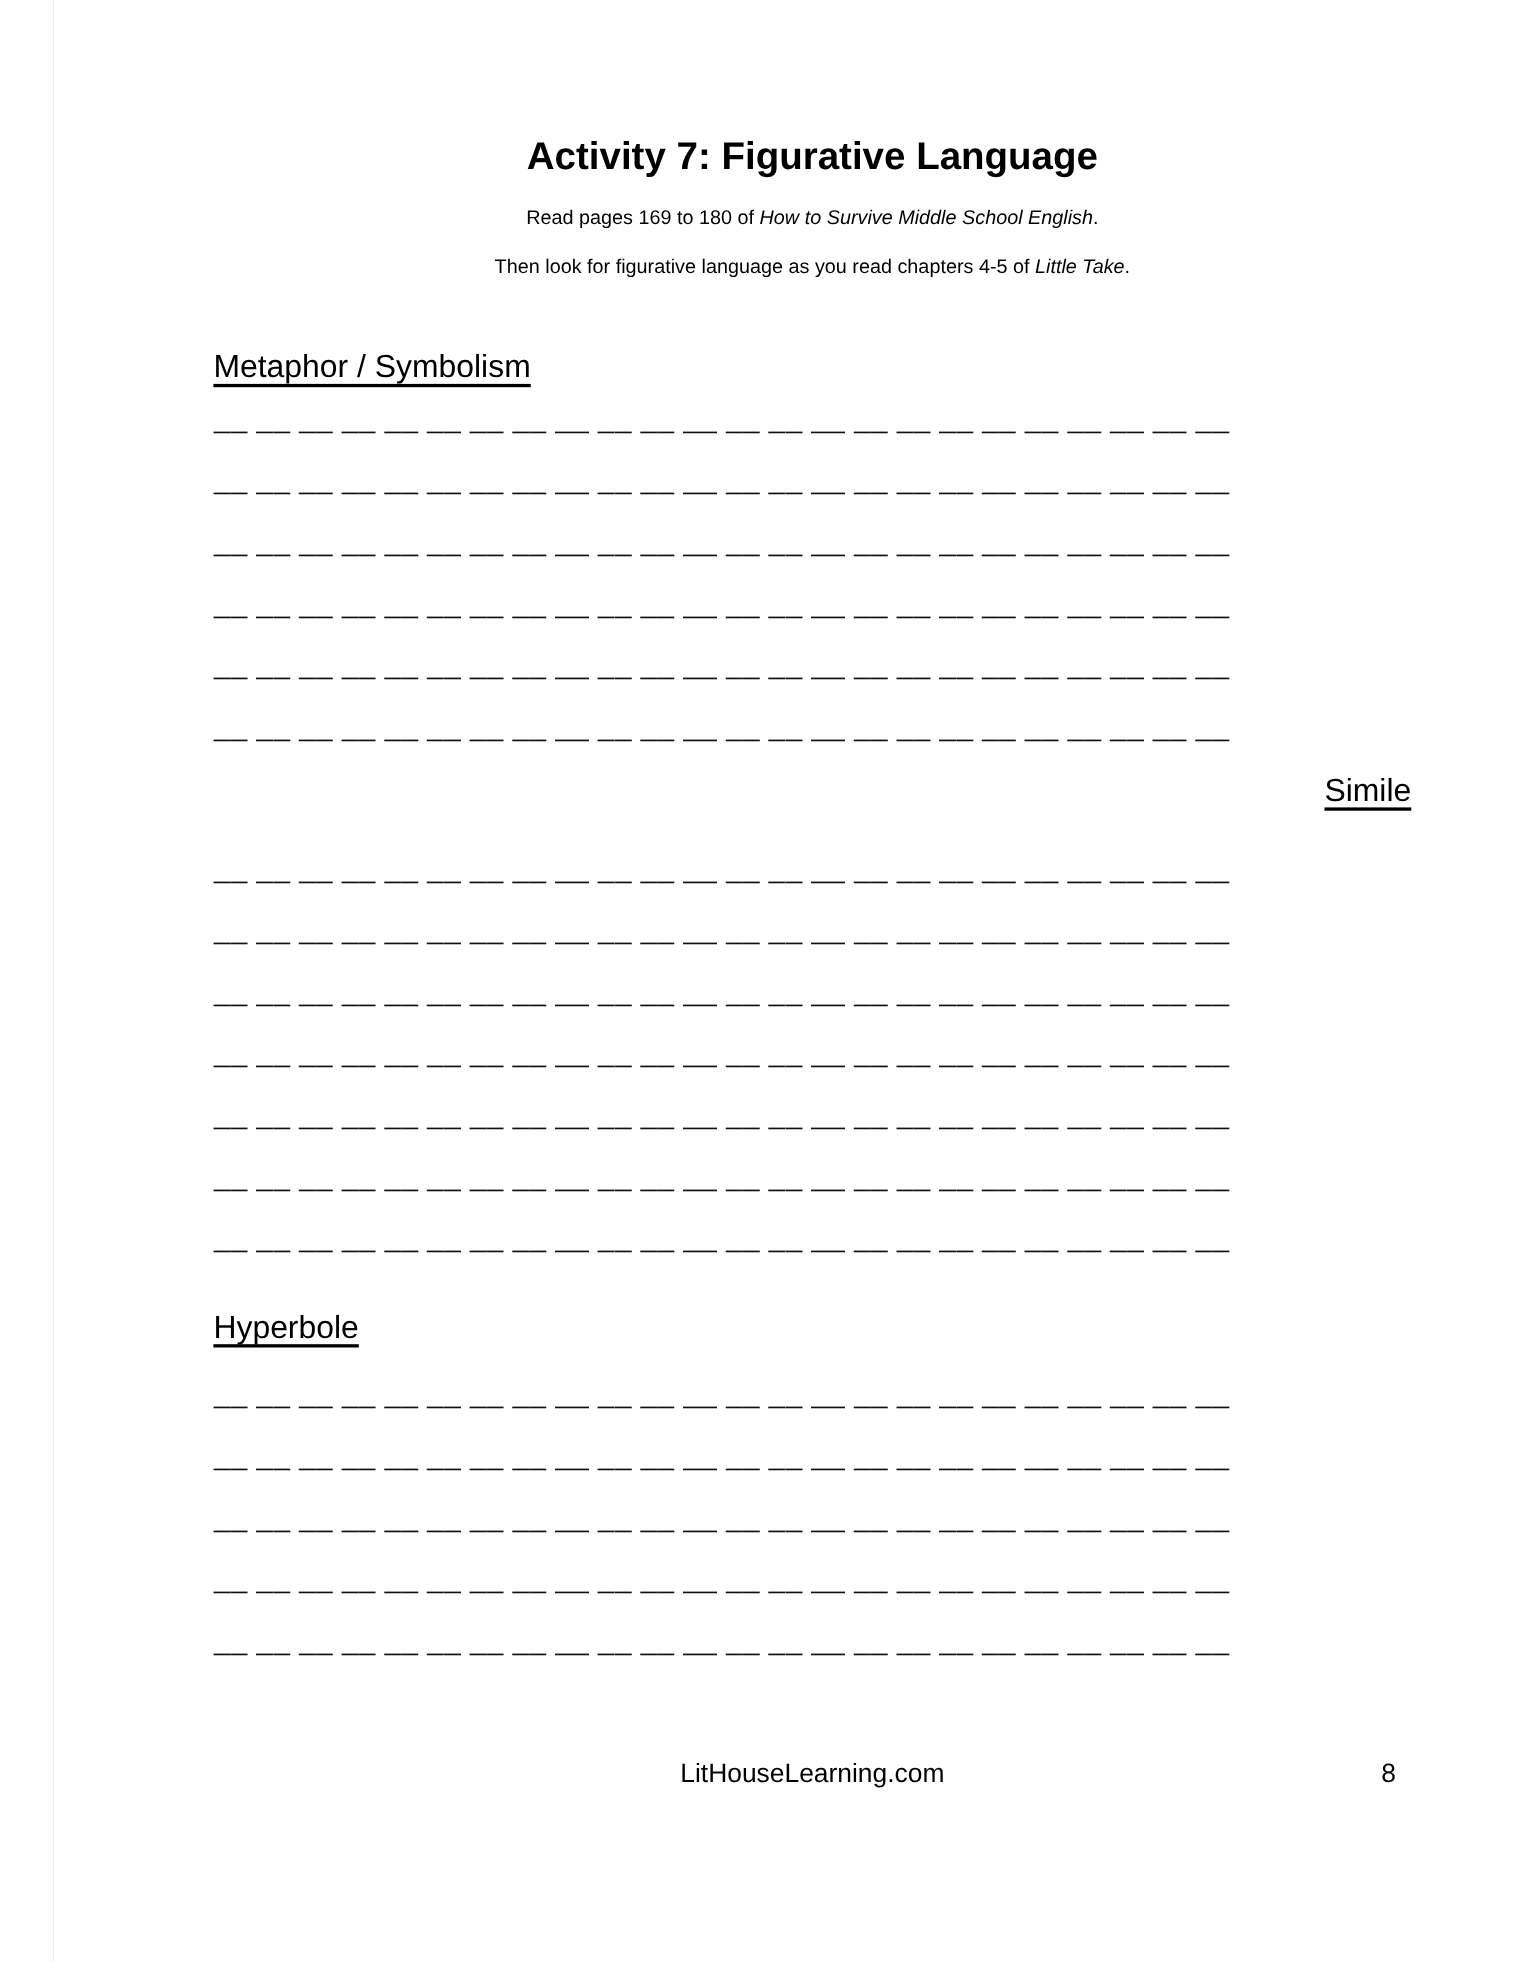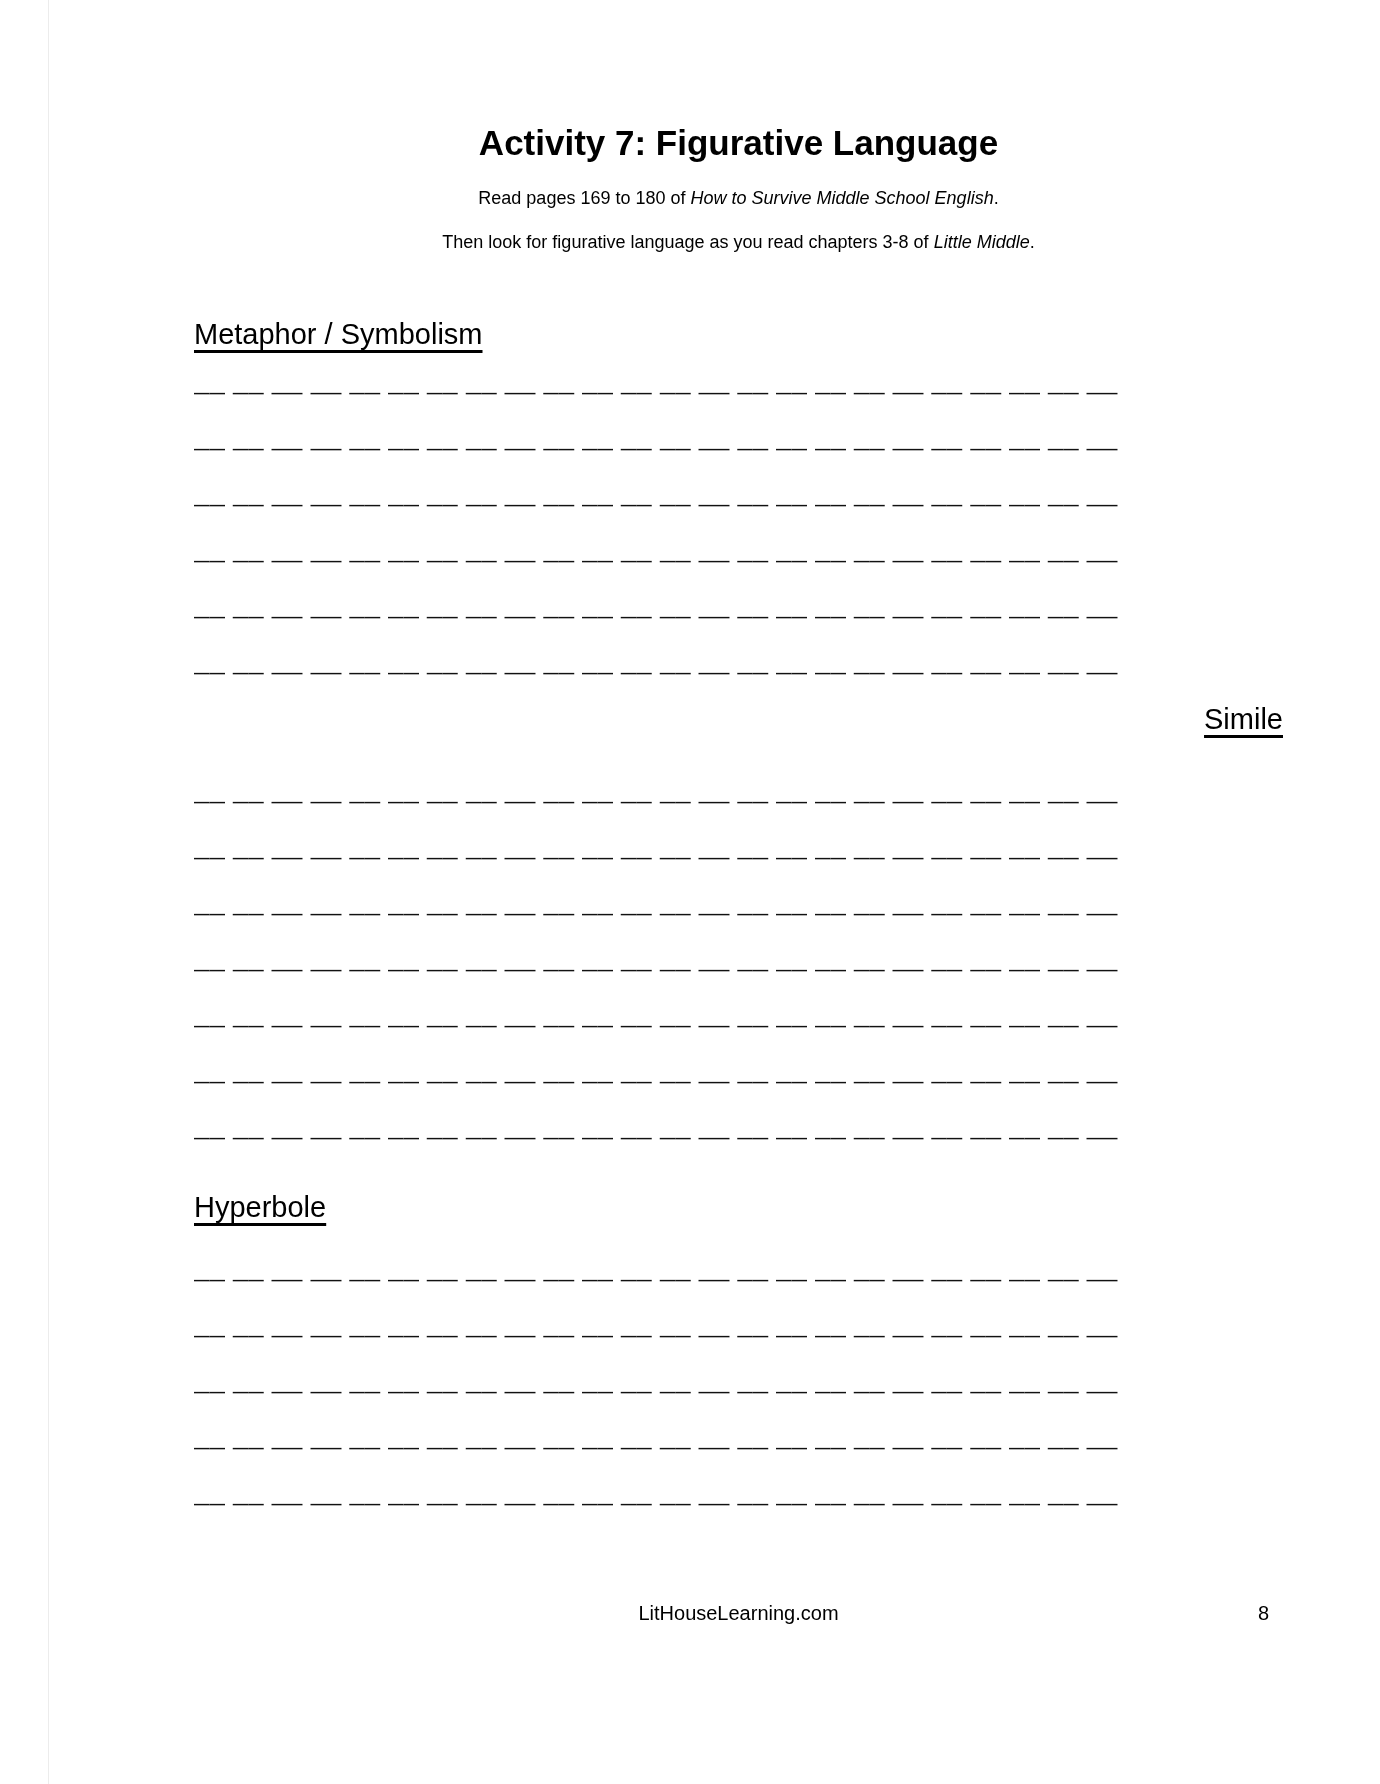--- a/index.html
+++ b/index.html
@@ -49,40 +49,40 @@
     font-size: 15.5px;
     line-height: 56px;
     font-weight: bold;
     word-spacing: 3.5px;
     white-space: nowrap;
     color: #111111;
   }
   .footer {
     position: relative;
     margin-top: 63px;
-    font-size: 20px;
+    font-size: 24px;
     line-height: 36px;
     text-align: center;
   }
   .pagenum {
     position: absolute;
     right: 14px;
     top: 0;
   }
 </style>
 </head>
 <body>
 
 <div class="page">
 
   <h1 class="doc-title">Activity 7: Figurative Language</h1>
 
   <div class="intro">
     <p><span>Read pages 169 to 180 of </span><i>How to Survive Middle School English</i><span>.</span></p>
-    <p><span>Then look for figurative language as you read chapters 3-8 of </span><i>Little Middle</i><span>.</span></p>
+    <p><span>Then look for figurative language as you read chapters 4-5 of </span><i>Little Take</i><span>.</span></p>
   </div>
 
   <section class="sec sec0">
     <h2>Metaphor / Symbolism</h2>
     <div class="lines">
         <div class="wline">—— —— —— —— —— —— —— —— —— —— —— —— —— —— —— —— —— —— —— —— —— —— —— ——</div>
         <div class="wline">—— —— —— —— —— —— —— —— —— —— —— —— —— —— —— —— —— —— —— —— —— —— —— ——</div>
         <div class="wline">—— —— —— —— —— —— —— —— —— —— —— —— —— —— —— —— —— —— —— —— —— —— —— ——</div>
         <div class="wline">—— —— —— —— —— —— —— —— —— —— —— —— —— —— —— —— —— —— —— —— —— —— —— ——</div>
         <div class="wline">—— —— —— —— —— —— —— —— —— —— —— —— —— —— —— —— —— —— —— —— —— —— —— ——</div>

